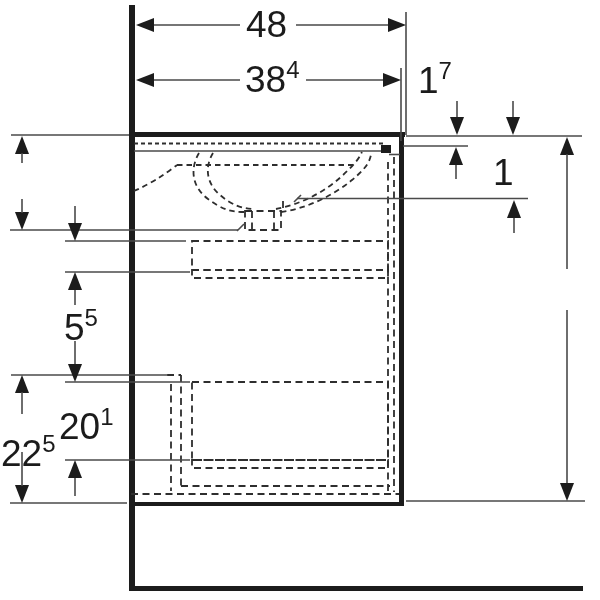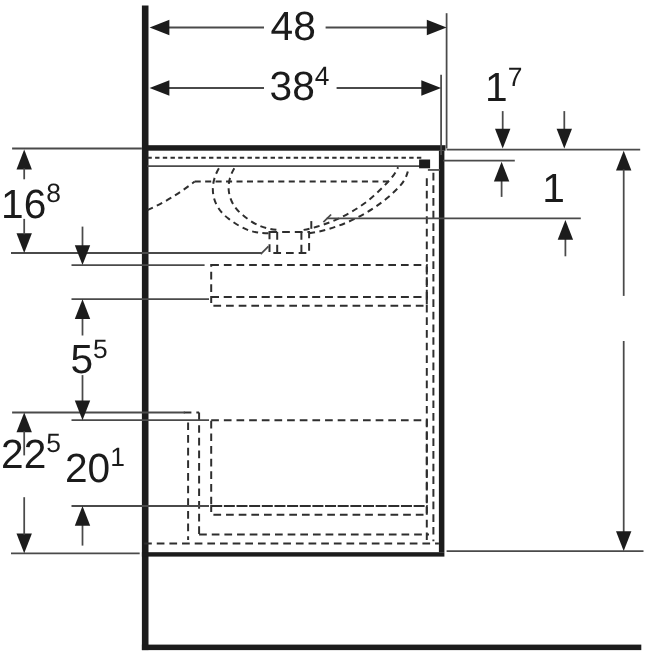--- a/index.html
+++ b/index.html
@@ -139,19 +139,18 @@
     <path class="thin" d="M65,460 L190,460"></path>
     <path class="thin" d="M75,341 L75,365"></path>
     <polygon class="blk" points="75,382 68,364 82,364"></polygon>
     <path class="thin" d="M75,477 L75,496"></path>
     <polygon class="blk" points="75,460 68,478 82,478"></polygon>
   </g>
 </svg>
 
   <div class="dim-label" style="left:246px;top:3px"><span>48</span><span class="sup"></span></div>
   <div class="dim-label" style="left:245px;top:58px"><span>38</span><span class="sup">4</span></div>
-  <div class="dim-label" style="left:441px;top:59px"><span>1</span><span class="sup">7</span></div>
+  <div class="dim-label" style="left:418px;top:59px"><span>1</span><span class="sup">7</span></div>
   <div class="dim-label" style="left:493px;top:151px"><span>1</span><span class="sup"></span></div>
-  <div class="dim-label" style="left:1px;top:165px"><span>16</span><span class="sup">8</span></div>
   <div class="dim-label" style="left:64px;top:306px"><span>5</span><span class="sup">5</span></div>
-  <div class="dim-label" style="left:1px;top:392px"><span>22</span><span class="sup">5</span></div>
+  <div class="dim-label" style="left:1px;top:432px"><span>22</span><span class="sup">5</span></div>
   <div class="dim-label" style="left:59px;top:405px"><span>20</span><span class="sup">1</span></div>
 </div>
 
 </body></html>

